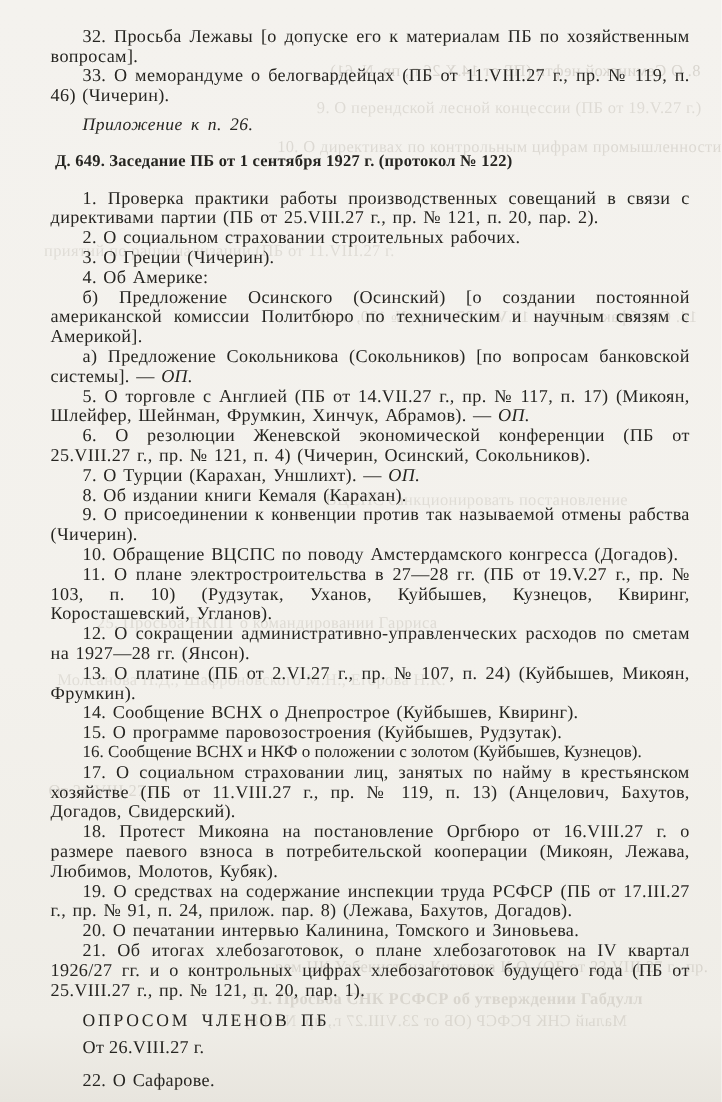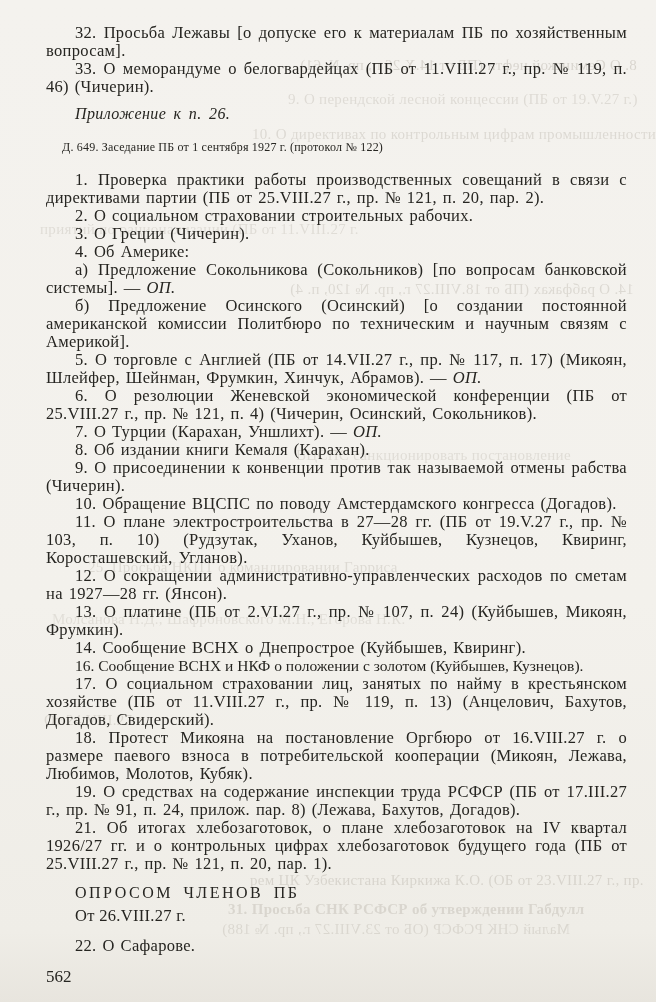--- a/index.html
+++ b/index.html
@@ -46,24 +46,24 @@
   .annex-note {
     margin: 9px 0 0 0;
     padding-left: 29px;
     font-style: italic;
     font-size: 16px;
     line-height: 18px;
     letter-spacing: 0.4px;
     word-spacing: 3px;
   }
   .heading {
-    margin: 13px 0 0 16px;
-    font-size: 12px;
+    margin: 13px 0 0 4px;
+    font-size: 15px;
     line-height: 22px;
-    font-weight: normal;
+    font-weight: bold;
     letter-spacing: 0.2px;
   }
   .agenda { margin-top: 13px; }
   .survey-title {
     margin: 11px 0 0 0;
     padding-left: 29px;
     font-size: 16px;
     line-height: 18px;
     letter-spacing: 2.5px;
     word-spacing: 4px;
@@ -160,53 +160,55 @@
     <div class="agenda">
 
         <p class="para"><span>1. Проверка практики работы производственных совещаний в связи с директивами партии (ПБ от 25.VIII.27 г., пр. № 121, п. 20, пар. 2).</span><span class="op"></span></p>
 
         <p class="para"><span>2. О социальном страховании строительных рабочих.</span><span class="op"></span></p>
 
         <p class="para"><span>3. О Греции (Чичерин).</span><span class="op"></span></p>
 
         <p class="para"><span>4. Об Америке:</span><span class="op"></span></p>
 
+        <p class="para"><span>б) Предложение Осинского (Осинский) [о создании постоянной американской комиссии Политбюро по техническим и научным связям с Америкой].</span><span class="op"></span></p>
+
         <p class="para"><span>а) Предложение Сокольникова (Сокольников) [по вопросам банковской системы]. — </span><span class="op">ОП.</span></p>
 
-        <p class="para"><span>б) Предложение Осинского (Осинский) [о создании постоянной американской комиссии Политбюро по техническим и научным связям с Америкой].</span><span class="op"></span></p>
-
         <p class="para"><span>5. О торговле с Англией (ПБ от 14.VII.27 г., пр. № 117, п. 17) (Микоян, Шлейфер, Шейнман, Фрумкин, Хинчук, Абрамов). — </span><span class="op">ОП.</span></p>
 
         <p class="para"><span>6. О резолюции Женевской экономической конференции (ПБ от 25.VIII.27 г., пр. № 121, п. 4) (Чичерин, Осинский, Сокольников).</span><span class="op"></span></p>
 
         <p class="para"><span>7. О Турции (Карахан, Уншлихт). — </span><span class="op">ОП.</span></p>
 
         <p class="para"><span>8. Об издании книги Кемаля (Карахан).</span><span class="op"></span></p>
 
         <p class="para"><span>9. О присоединении к конвенции против так называемой отмены рабства (Чичерин).</span><span class="op"></span></p>
 
         <p class="para"><span>10. Обращение ВЦСПС по поводу Амстердамского конгресса (Догадов).</span><span class="op"></span></p>
 
         <p class="para"><span>11. О плане электростроительства в 27—28 гг. (ПБ от 19.V.27 г., пр. № 103, п. 10) (Рудзутак, Уханов, Куйбышев, Кузнецов, Квиринг, Коросташевский, Угланов).</span><span class="op"></span></p>
 
         <p class="para"><span>12. О сокращении административно-управленческих расходов по сметам на 1927—28 гг. (Янсон).</span><span class="op"></span></p>
 
         <p class="para"><span>13. О платине (ПБ от 2.VI.27 г., пр. № 107, п. 24) (Куйбышев, Микоян, Фрумкин).</span><span class="op"></span></p>
 
         <p class="para"><span>14. Сообщение ВСНХ о Днепрострое (Куйбышев, Квиринг).</span><span class="op"></span></p>
 
+        <p class="para"><span>15. О программе паровозостроения (Куйбышев, Рудзутак).</span><span class="op"></span></p>
 
         <p class="para condensed"><span>16. Сообщение ВСНХ и НКФ о положении с золотом (Куйбышев, Кузнецов).</span><span class="op"></span></p>
 
         <p class="para"><span>17. О социальном страховании лиц, занятых по найму в крестьянском хозяйстве (ПБ от 11.VIII.27 г., пр. № 119, п. 13) (Анцелович, Бахутов, Догадов, Свидерский).</span><span class="op"></span></p>
 
         <p class="para"><span>18. Протест Микояна на постановление Оргбюро от 16.VIII.27 г. о размере паевого взноса в потребительской кооперации (Микоян, Лежава, Любимов, Молотов, Кубяк).</span><span class="op"></span></p>
 
         <p class="para"><span>19. О средствах на содержание инспекции труда РСФСР (ПБ от 17.III.27 г., пр. № 91, п. 24, прилож. пар. 8) (Лежава, Бахутов, Догадов).</span><span class="op"></span></p>
 
+        <p class="para"><span>20. О печатании интервью Калинина, Томского и Зиновьева.</span><span class="op"></span></p>
 
         <p class="para"><span>21. Об итогах хлебозаготовок, о плане хлебозаготовок на IV квартал 1926/27 гг. и о контрольных цифрах хлебозаготовок будущего года (ПБ от 25.VIII.27 г., пр. № 121, п. 20, пар. 1).</span><span class="op"></span></p>
       </div>
 
     <p class="survey-title">ОПРОСОМ ЧЛЕНОВ ПБ</p>
     <p class="survey-date">От 26.VIII.27 г.</p>
 
     <div class="survey-items">
 
         <p class="para"><span>22. О Сафарове.</span></p>

